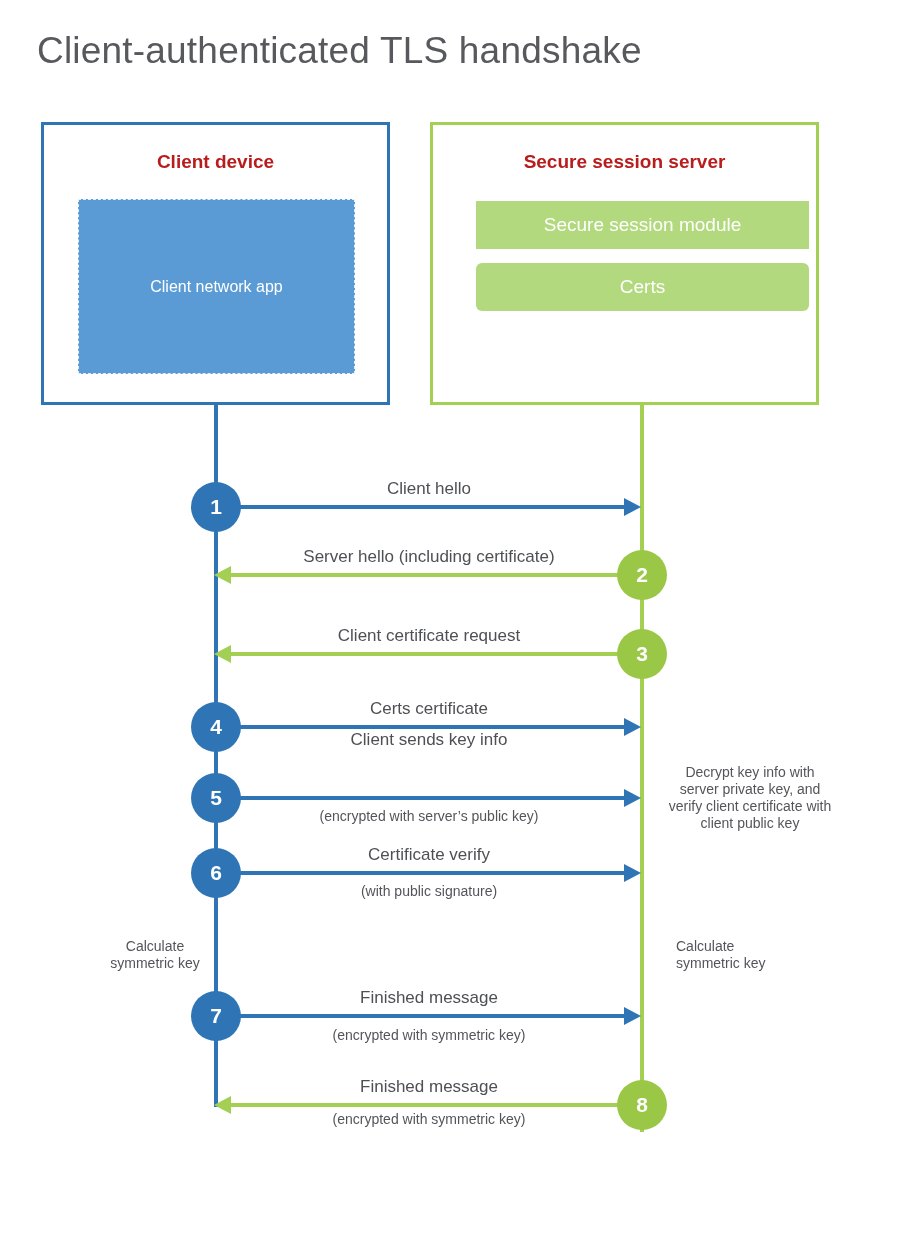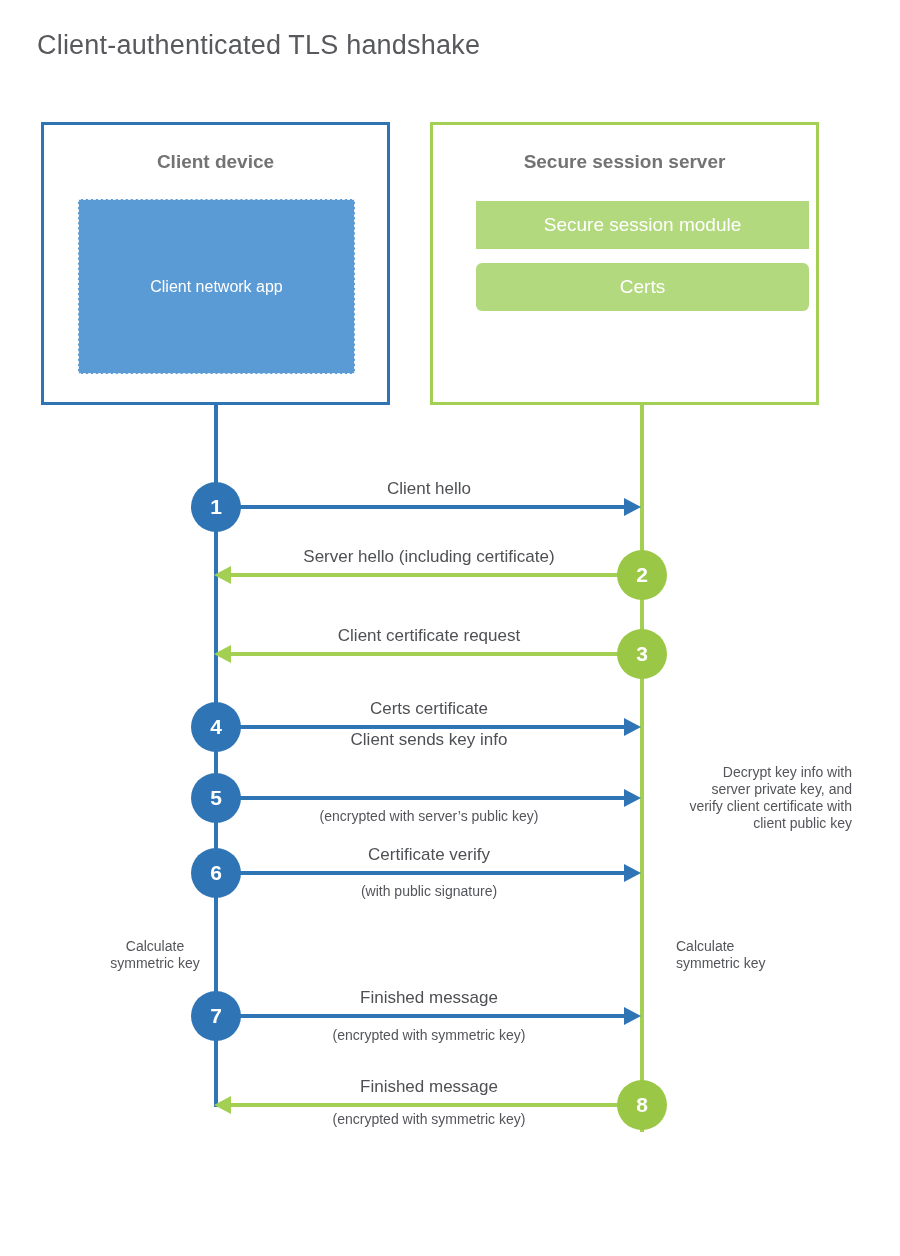--- a/index.html
+++ b/index.html
@@ -3,30 +3,30 @@
 <meta charset="utf-8">
 <style>
   * { margin:0; padding:0; box-sizing:border-box; }
   html,body { background:#ffffff; }
   body { font-family:"Liberation Sans", sans-serif; }
   .canvas {
     position:relative; width:900px; height:1256px; background:#ffffff;
     overflow:hidden; margin:0 auto;
   }
   .title {
-    position:absolute; left:37px; top:30px; font-size:27px; font-weight:400;
+    position:absolute; left:37px; top:30px; font-size:37px; font-weight:400;
     color:#58595d; letter-spacing:0.2px;
   }
   
   .actor-box { position:absolute; top:122px; height:283px; background:#fff; }
   .client-box { left:41px;  width:349px; border:3px solid #2f75b6; }
   .server-box { left:430px; width:389px; border:3px solid #a3d053; }
   .actor-heading {
     position:absolute; left:0; right:0; top:26px; text-align:center;
-    font-size:19px; font-weight:700; color:#737373;
+    font-size:19px; font-weight:700; color:#b91c1c;
   }
   .app-box {
     position:absolute; left:34px; top:74px; width:277px; height:175px;
     background:#5b9bd5; border:1px dashed rgba(255,255,255,0.85);
     display:flex; align-items:center; justify-content:center;
   }
   .app-box .app-label {
     color:#ffffff; font-size:16px; text-align:center; max-width:180px; line-height:1.45;
   }
   .module-bar {
@@ -66,21 +66,21 @@
   .r1 .circle{top:482px}.r1 .shaft{top:505px}.r1 .head{top:498px}.r1 .msg-label{top:477px}
   .r2 .circle{top:550px}.r2 .shaft{top:573px}.r2 .head{top:566px}.r2 .msg-label{top:545px}
   .r3 .circle{top:629px}.r3 .shaft{top:652px}.r3 .head{top:645px}.r3 .msg-label{top:624px}
   .r4 .circle{top:702px}.r4 .shaft{top:725px}.r4 .head{top:718px}.r4 .msg-label{top:697px}
   .r5 .circle{top:773px}.r5 .shaft{top:796px}.r5 .head{top:789px}.r5 .msg-label{top:728px}.r5 .msg-sublabel{top:808px}
   .r6 .circle{top:848px}.r6 .shaft{top:871px}.r6 .head{top:864px}.r6 .msg-label{top:843px}.r6 .msg-sublabel{top:883px}
   .r7 .circle{top:991px}.r7 .shaft{top:1014px}.r7 .head{top:1007px}.r7 .msg-label{top:986px}.r7 .msg-sublabel{top:1027px}
   .r8 .circle{top:1080px}.r8 .shaft{top:1103px}.r8 .head{top:1096px}.r8 .msg-label{top:1075px}.r8 .msg-sublabel{top:1111px}
   
   .note { font-size:14px; color:#54555a; line-height:17px; position:absolute; }
-  .note-decrypt { left:666px; top:764px; width:168px; text-align:right;margin-left:18px; }
+  .note-decrypt { left:666px; top:764px; width:168px; text-align:center; }
   .note-calc-left  { left:95px;  top:938px; width:120px; text-align:center; }
   .note-calc-right { left:676px; top:938px; width:120px; text-align:left; }
 </style>
 </head>
 <body>
 
 <div class="canvas">
 
   <div class="title">Client-authenticated TLS handshake</div>
 

